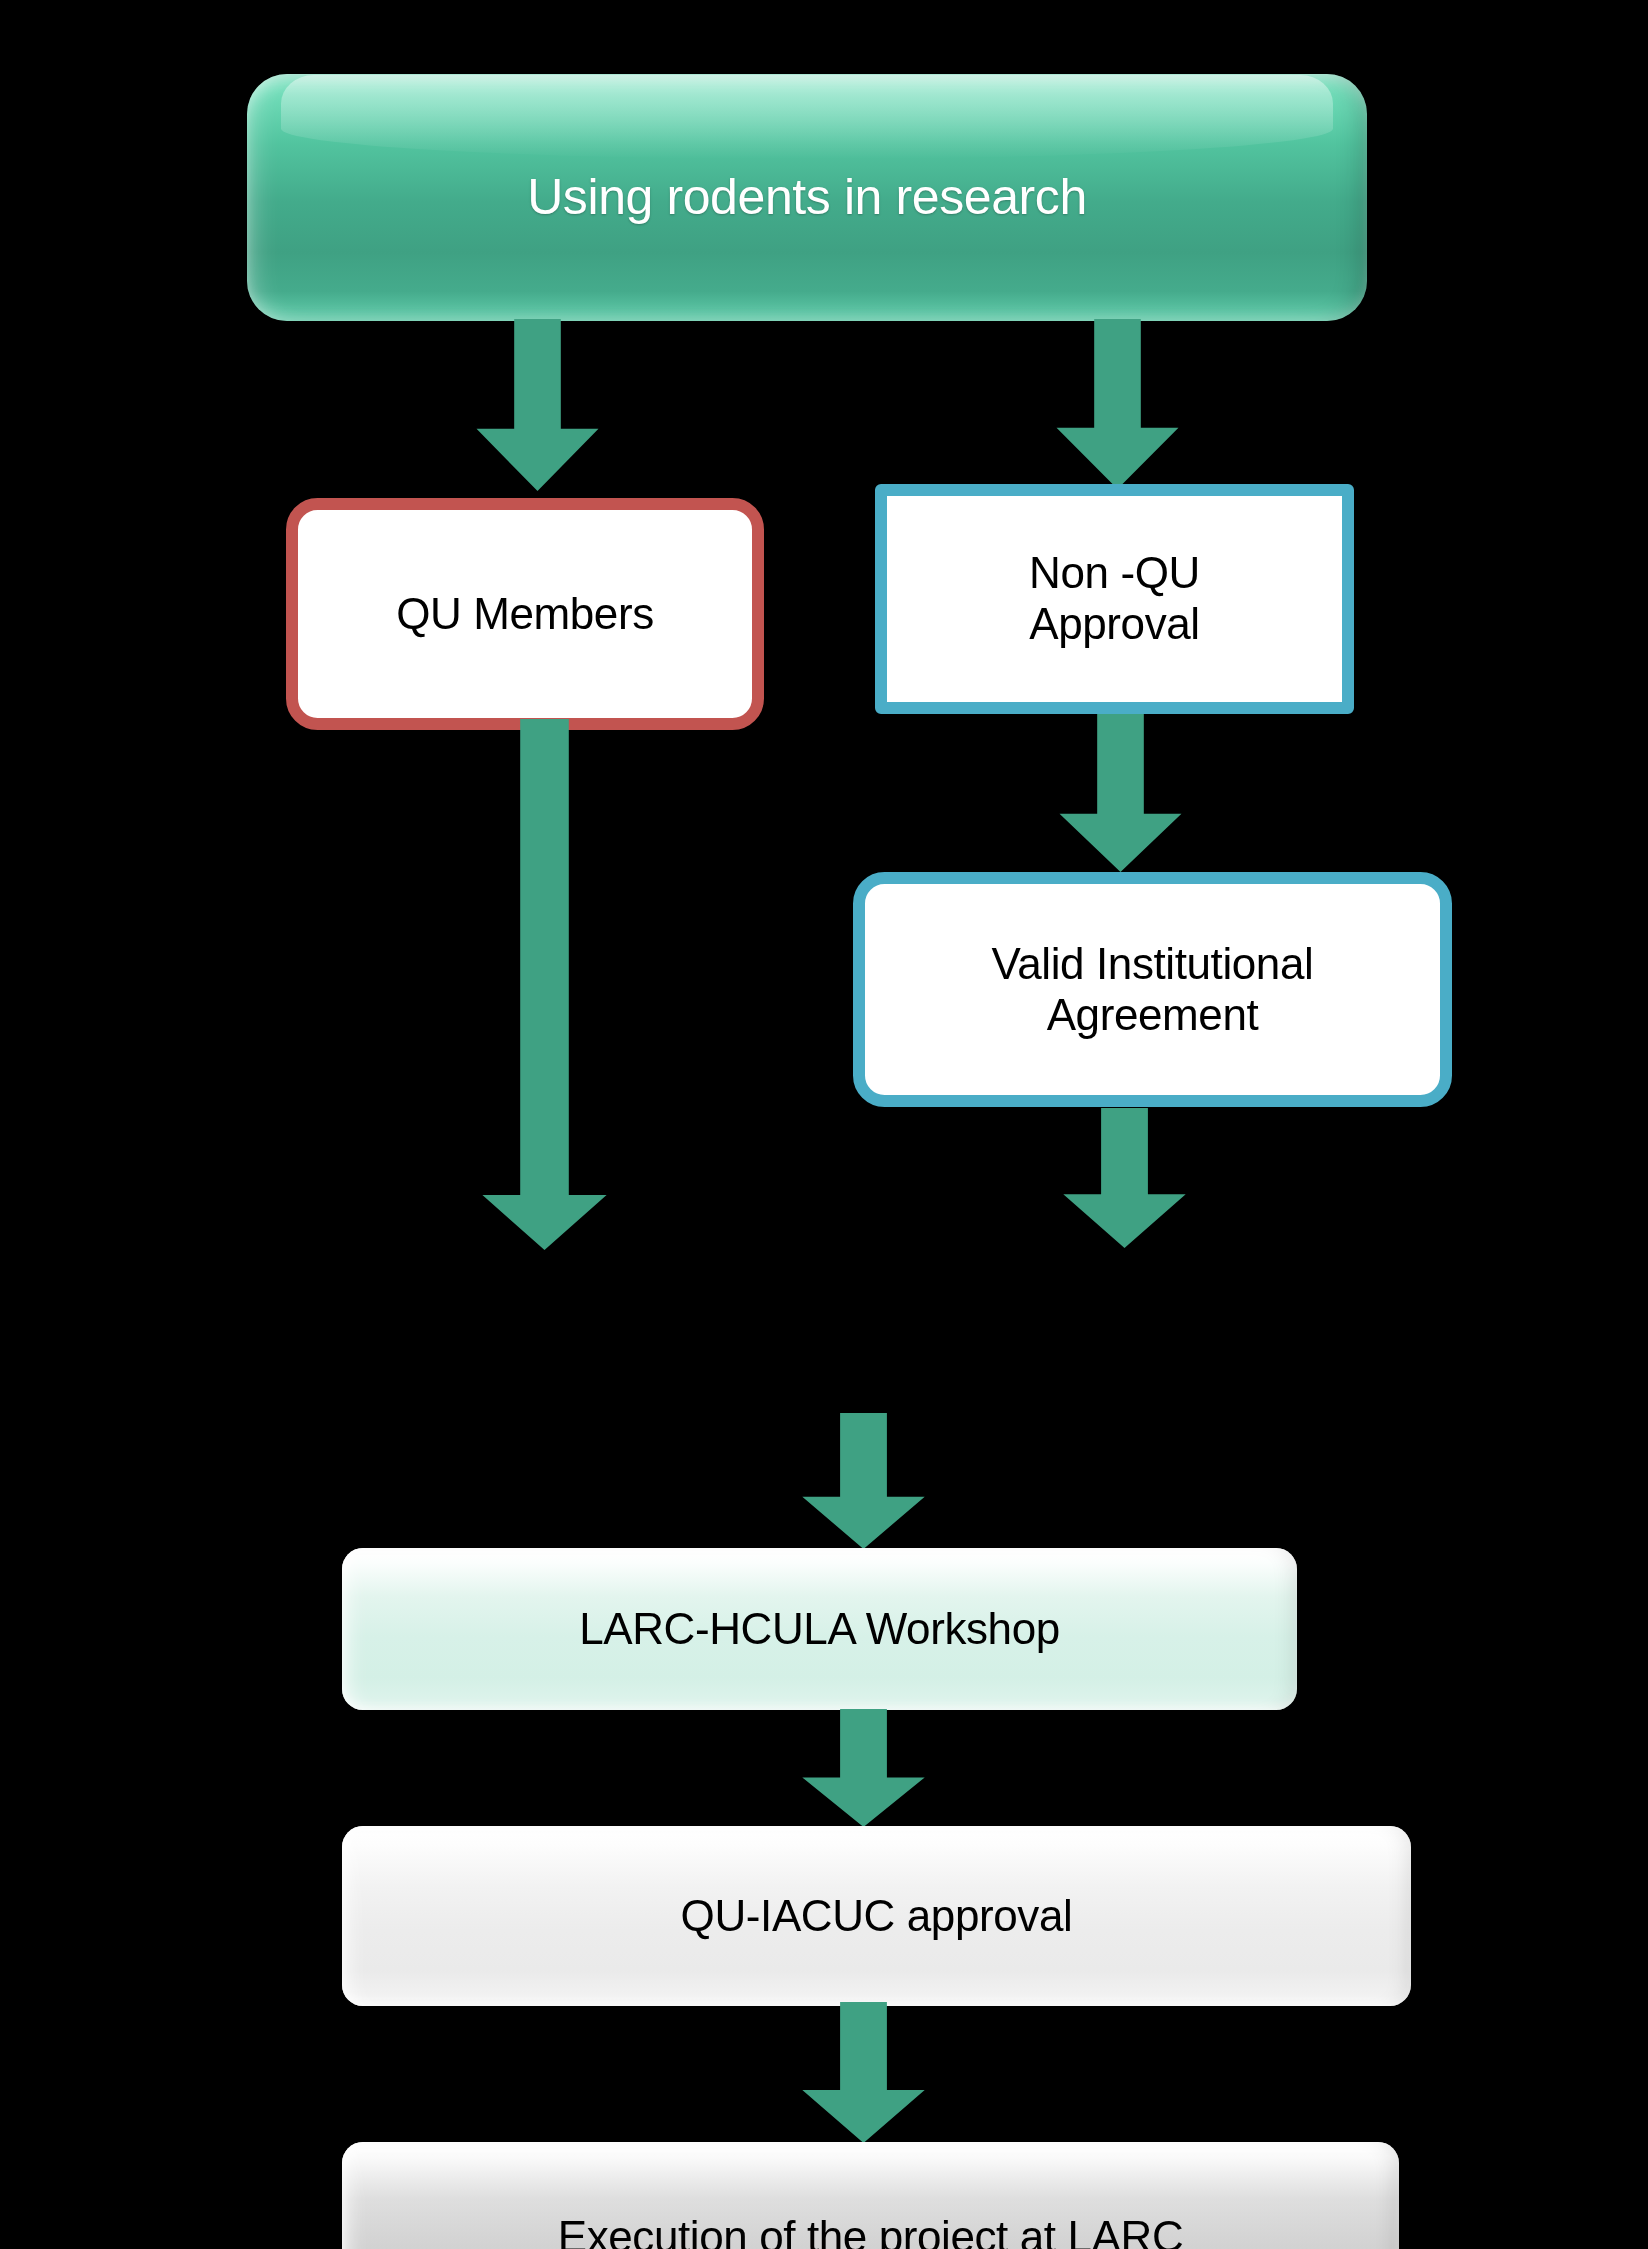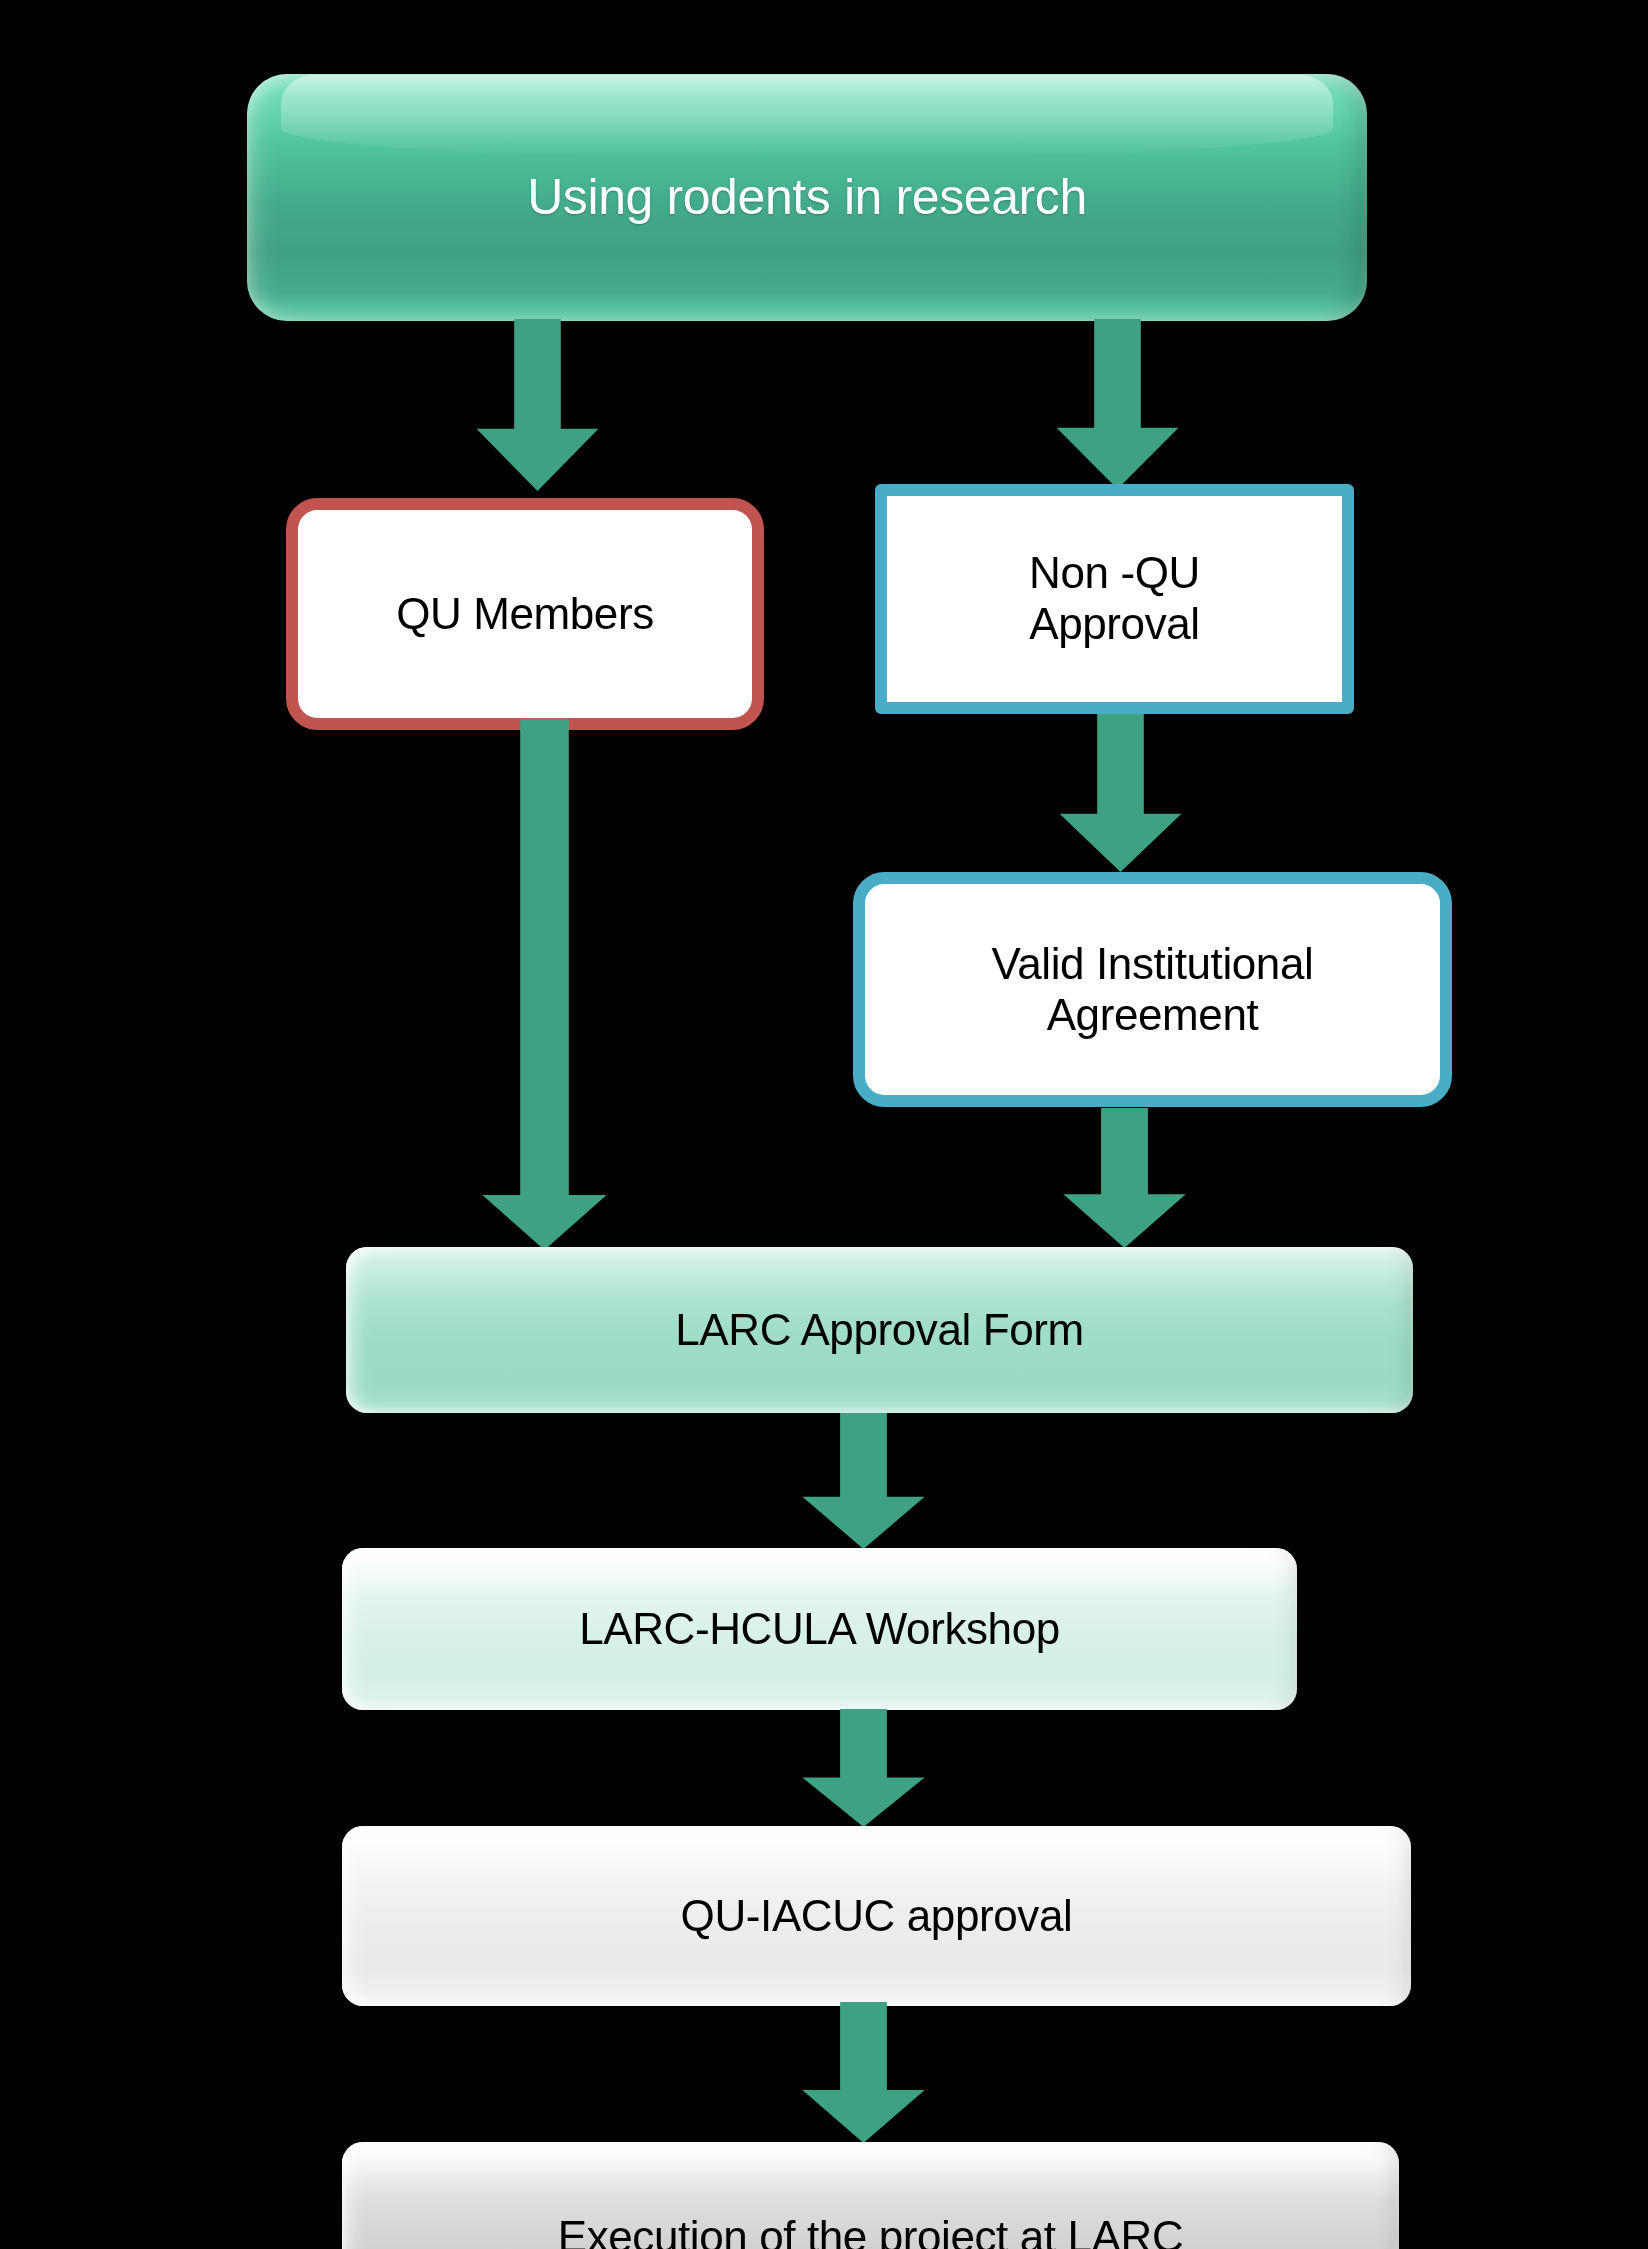--- a/index.html
+++ b/index.html
@@ -256,23 +256,20 @@
       <polygon points="96,0 204,0 204,1058 288,1058 150,1180 12,1058 96,1058" fill="#3fa183"></polygon>
     </svg>
   </div>
 
   <div class="arrow" style="left:1057px; top:1108px; width:135px; height:140px;">
     <svg viewBox="0 0 300 312" preserveAspectRatio="none" aria-hidden="true">
       <polygon points="98,0 202,0 202,192 286,192 150,312 14,192 98,192" fill="#3fa183"></polygon>
     </svg>
   </div>
 
-  <div class="node node-bar node-larcform">
-    <span>LARC Approval Form</span>
-  </div>
 
   <div class="arrow" style="left:796px; top:1413px; width:135px; height:136px;">
     <svg viewBox="0 0 300 302" preserveAspectRatio="none" aria-hidden="true">
       <polygon points="98,0 202,0 202,186 286,186 150,302 14,186 98,186" fill="#3fa183"></polygon>
     </svg>
   </div>
 
   <div class="node node-bar node-workshop">
     <span>LARC-HCULA Workshop</span>
   </div>

